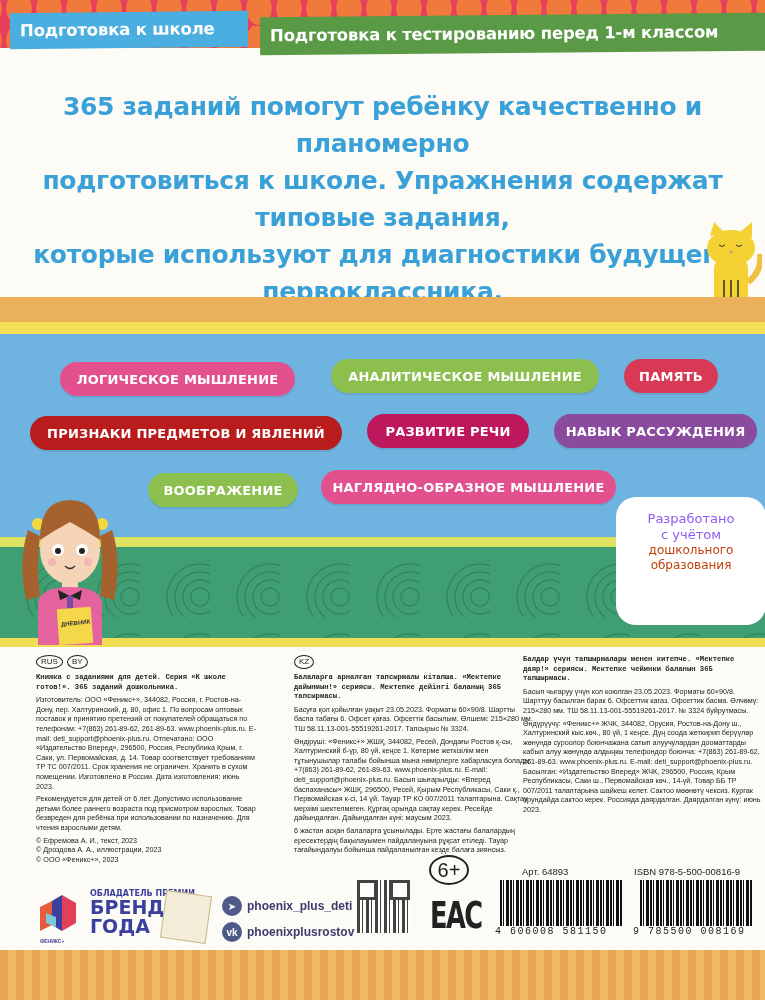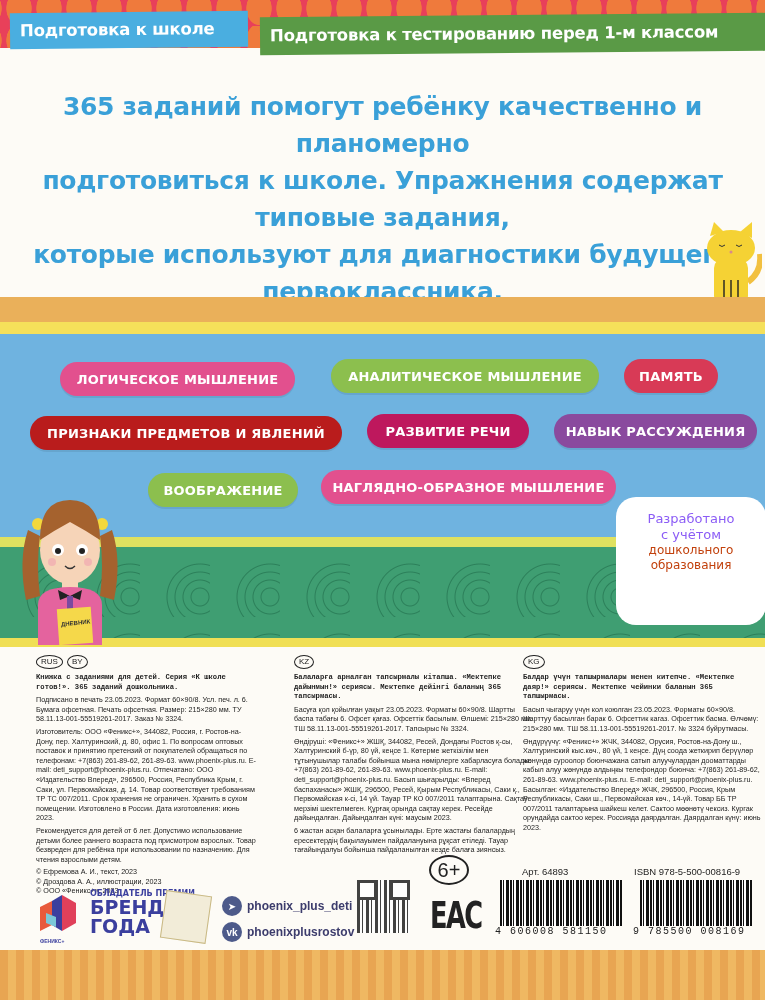--- a/index.html
+++ b/index.html
@@ -173,42 +173,38 @@
   <div class="l3">дошкольного</div>
   <div class="l3">образования</div>
 </div>
 
 <div class="col col1">
   <div class="codes">
     <span class="code">RUS</span>
     <span class="code">BY</span>
   </div>
   <div class="title">Книжка с заданиями для детей. Серия «К школе готов!». 365 заданий дошкольника.</div>
-  <div class="block">Подписано в печать 23.05.2023. Формат 60×90/8. Усл. печ. л. 6. Бумага офсетная. Печать офсетная. Размер: 215×280 мм. ТУ 58.11.13-001-55519261-2017. Заказ № 3324.</div>
   <div class="block">Изготовитель: ООО «Феникс+», 344082, Россия, г. Ростов-на-Дону, пер. Халтуринский, д. 80, офис 1. По вопросам оптовых поставок и принятию претензий от покупателей обращаться по телефонам: +7(863) 261-89-62, 261-89-63. www.phoenix-plus.ru. E-mail: deti_support@phoenix-plus.ru. Отпечатано: ООО «Издательство Вперед», 296500, Россия, Республика Крым, г. Саки, ул. Первомайская, д. 14. Товар соответствует требованиям ТР ТС 007/2011. Срок хранения не ограничен. Хранить в сухом помещении. Изготовлено в России. Дата изготовления: июнь 2023.</div>
   <div class="block">Рекомендуется для детей от 6 лет. Допустимо использование детьми более раннего возраста под присмотром взрослых. Товар безвреден для ребёнка при использовании по назначению. Для чтения взрослыми детям.</div>
   <div class="block" style="white-space:pre-line">© Ефремова А. И., текст, 2023
 © Дроздова А. А., иллюстрации, 2023
 © ООО «Феникс+», 2023</div>
 </div>
 
 <div class="col col2">
   <div class="codes">
       <span class="code">KZ</span>
     </div>
   <div class="title">Балаларға арналған тапсырмалы кітапша. «Мектепке дайынмын!» сериясы. Мектепке дейінгі баланың 365 тапсырмасы.</div>
   <div class="block">Басуға қол қойылған уақыт 23.05.2023. Форматы 60×90/8. Шартты баспа табағы 6. Офсет қағаз. Офсеттік басылым. Өлшемі: 215×280 мм. ТШ 58.11.13-001-55519261-2017. Тапсырыс № 3324.</div>
   <div class="block">Өндіруші: «Феникс+» ЖШҚ, 344082, Ресей, Дондағы Ростов қ-сы, Халтуринский б-үр, 80 үй, кеңсе 1. Көтерме жеткізілім мен тұтынушылар талабы бойынша мына нөмірлерге хабарласуға болады: +7(863) 261-89-62, 261-89-63. www.phoenix-plus.ru. E-mail: deti_support@phoenix-plus.ru. Басып шығарылды: «Вперед баспаханасы» ЖШҚ, 296500, Ресей, Қырым Республикасы, Саки қ., Первомайская к-сі, 14 үй. Тауар ТР КО 007/2011 талаптарына. Сақтау мерзімі шектелмеген. Құрғақ орында сақтау керек. Ресейде дайындалған. Дайындалған күні: маусым 2023.</div>
   <div class="block">6 жастан асқан балаларға ұсынылады. Ерте жастағы балалардың ересектердің бақылауымен пайдалануына рұқсат етіледі. Тауар тағайындалуы бойынша пайдаланылған кезде балаға зиянсыз.</div>
 </div>
 
 <div class="col col3">
-  <div class="codes">
-      <span class="code">KG</span>
-    </div>
   <div class="title">Балдар үчүн тапшырмалары менен китепче. «Мектепке даяр!» сериясы. Мектепке чейинки баланын 365 тапшырмасы.</div>
   <div class="block">Басып чыгаруу үчүн кол коюлган 23.05.2023. Форматы 60×90/8. Шарттуу басылган барак 6. Офсеттик кагаз. Офсеттик басма. Өлчөмү: 215×280 мм. ТШ 58.11.13-001-55519261-2017. № 3324 буйрутмасы.</div>
   <div class="block">Өндүрүүчү: «Феникс+» ЖЧК, 344082, Орусия, Ростов-на-Дону ш., Халтуринский кыс.көч., 80 үй, 1 кеңсе. Дүң соода жеткирип берүүлөр жөнүндө суроолор боюнчажана сатып алуучулардан дооматтарды кабыл алуу жөнүндө алдыңкы телефондор боюнча: +7(863) 261-89-62, 261-89-63. www.phoenix-plus.ru. E-mail: deti_support@phoenix-plus.ru. Басылган: «Издательство Вперед» ЖЧК, 296500, Россия, Крым Республикасы, Саки ш., Первомайская көч., 14-үй. Товар ББ ТР 007/2011 талаптарына шайкеш келет. Сактоо мөөнөтү чексиз. Кургак орундайда сактоо керек. Россияда даярдалган. Даярдалган күнү: июнь 2023.</div>
 </div>
 
 <svg class="phoenix-logo" viewBox="0 0 48 52">
   <path d="M4 14 l12 -6 v24 l-12 6z" fill="#e85a3c"></path>
   <path d="M16 8 l10 -6 v36 l-10 -6z" fill="#3b3f9e"></path>
   <path d="M26 2 l14 8 v20 l-14 8z" fill="#e0405a"></path>
   <path d="M10 20 l10 4 v10 l-10 -4z" fill="#7bc8d8"></path>

